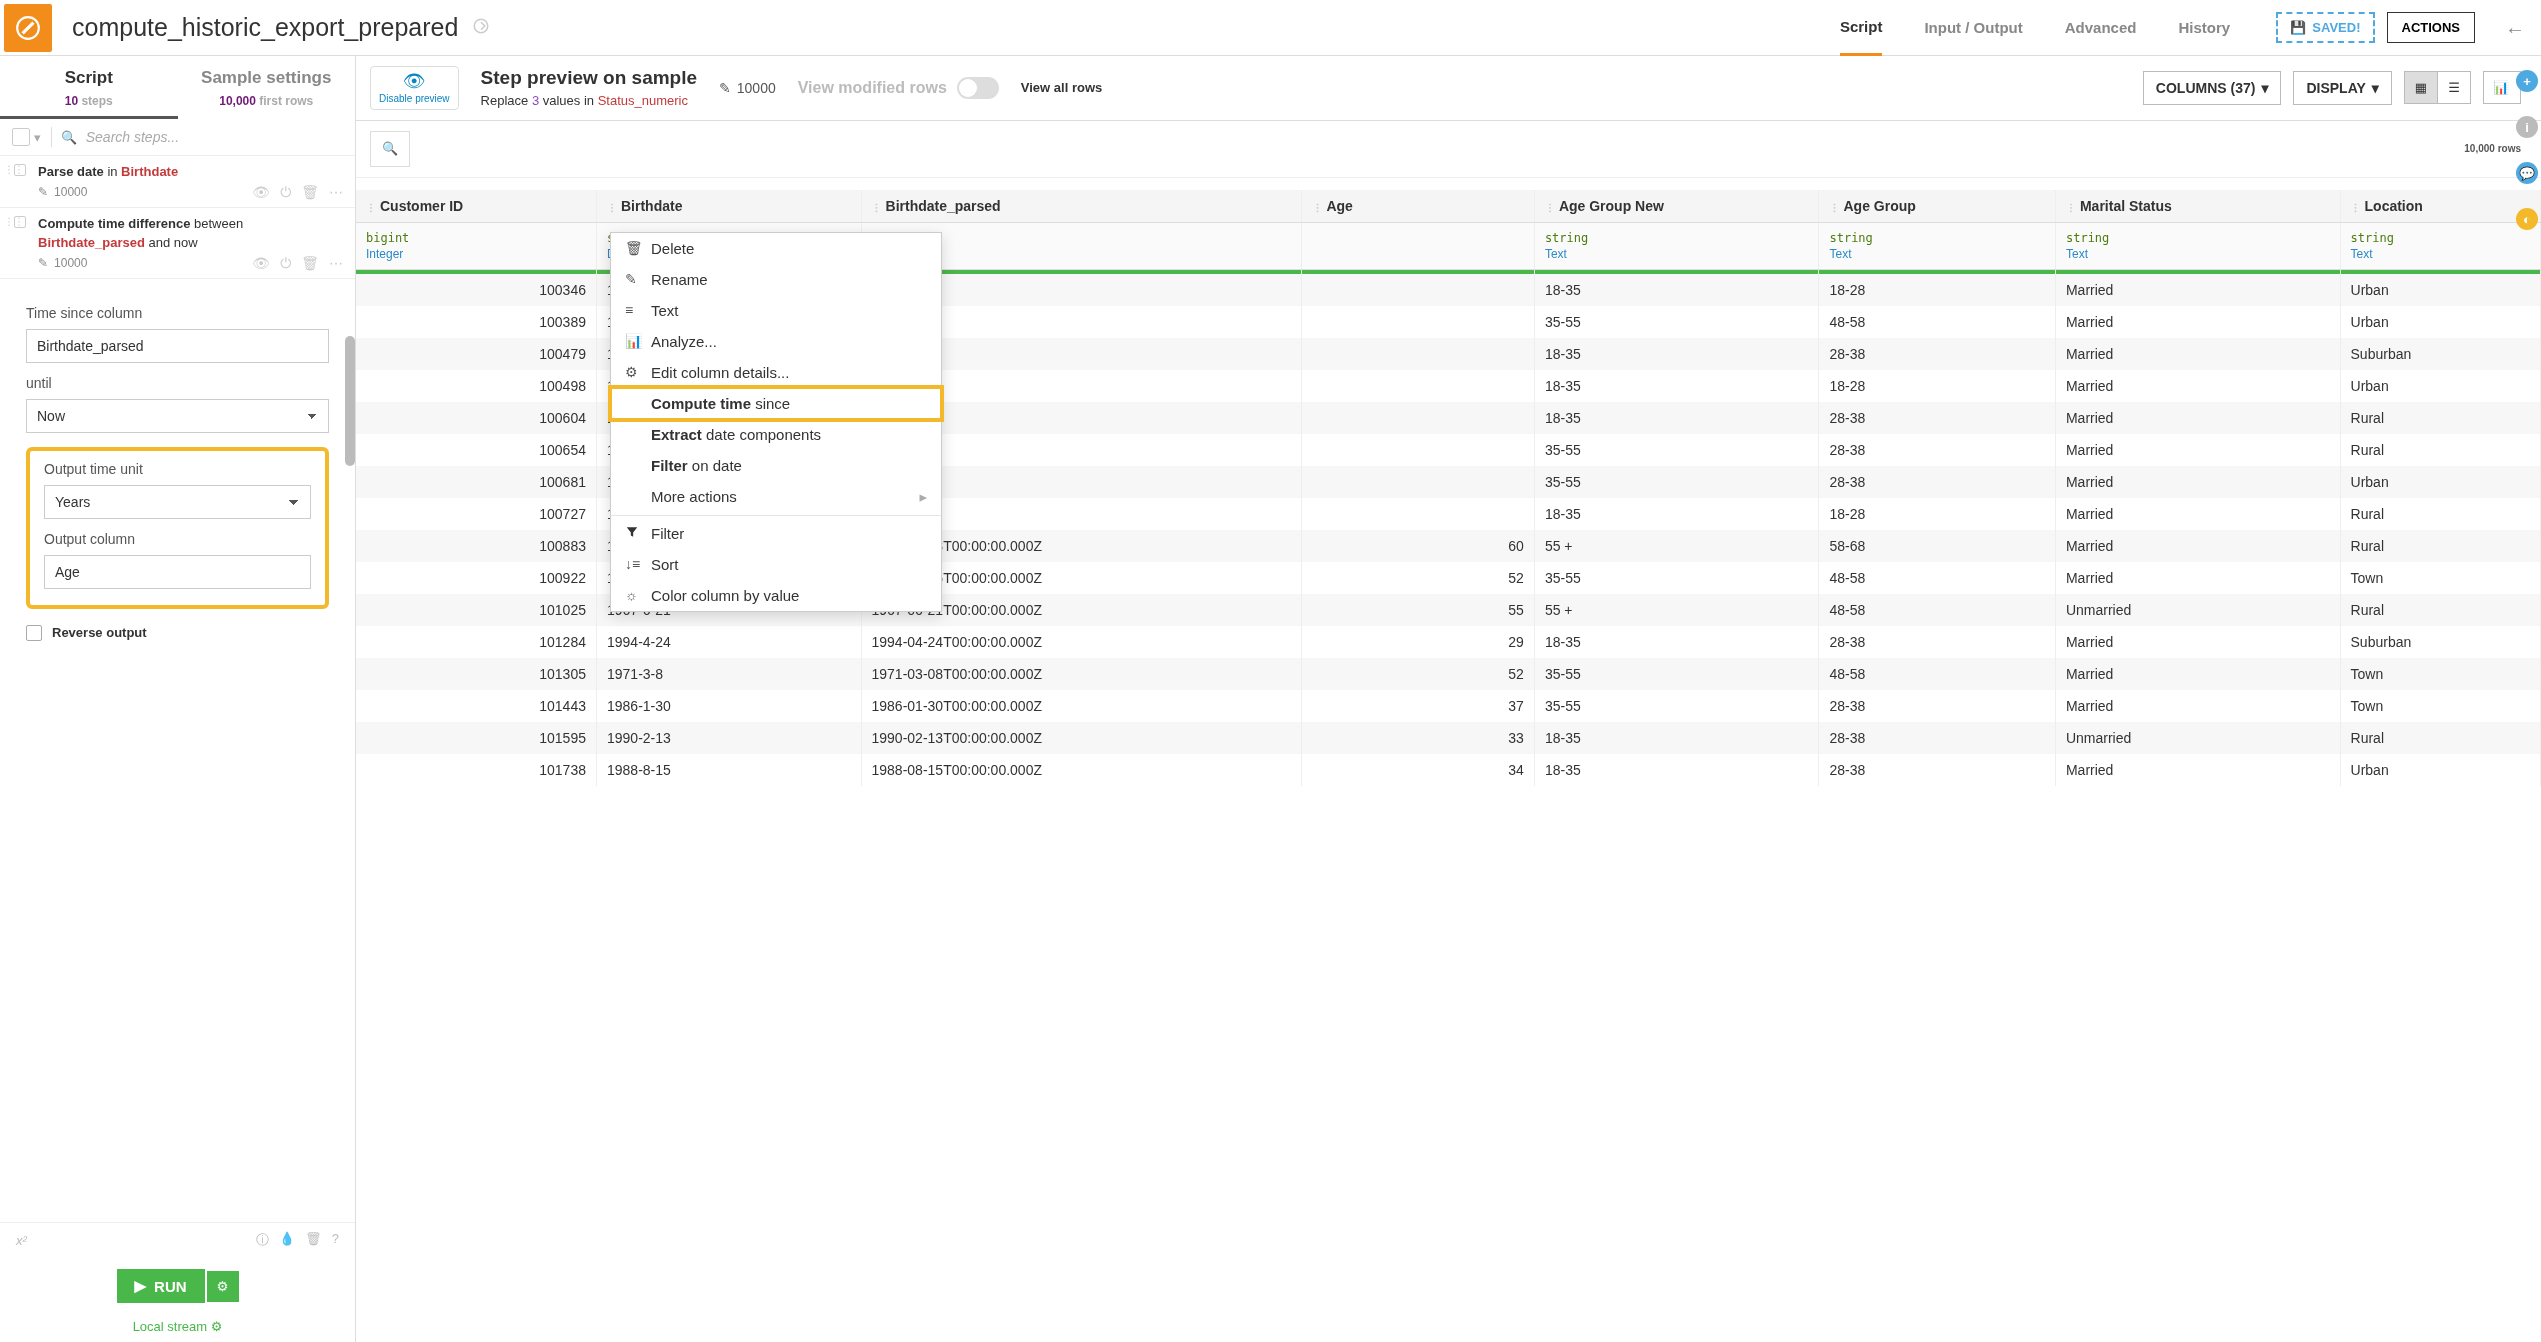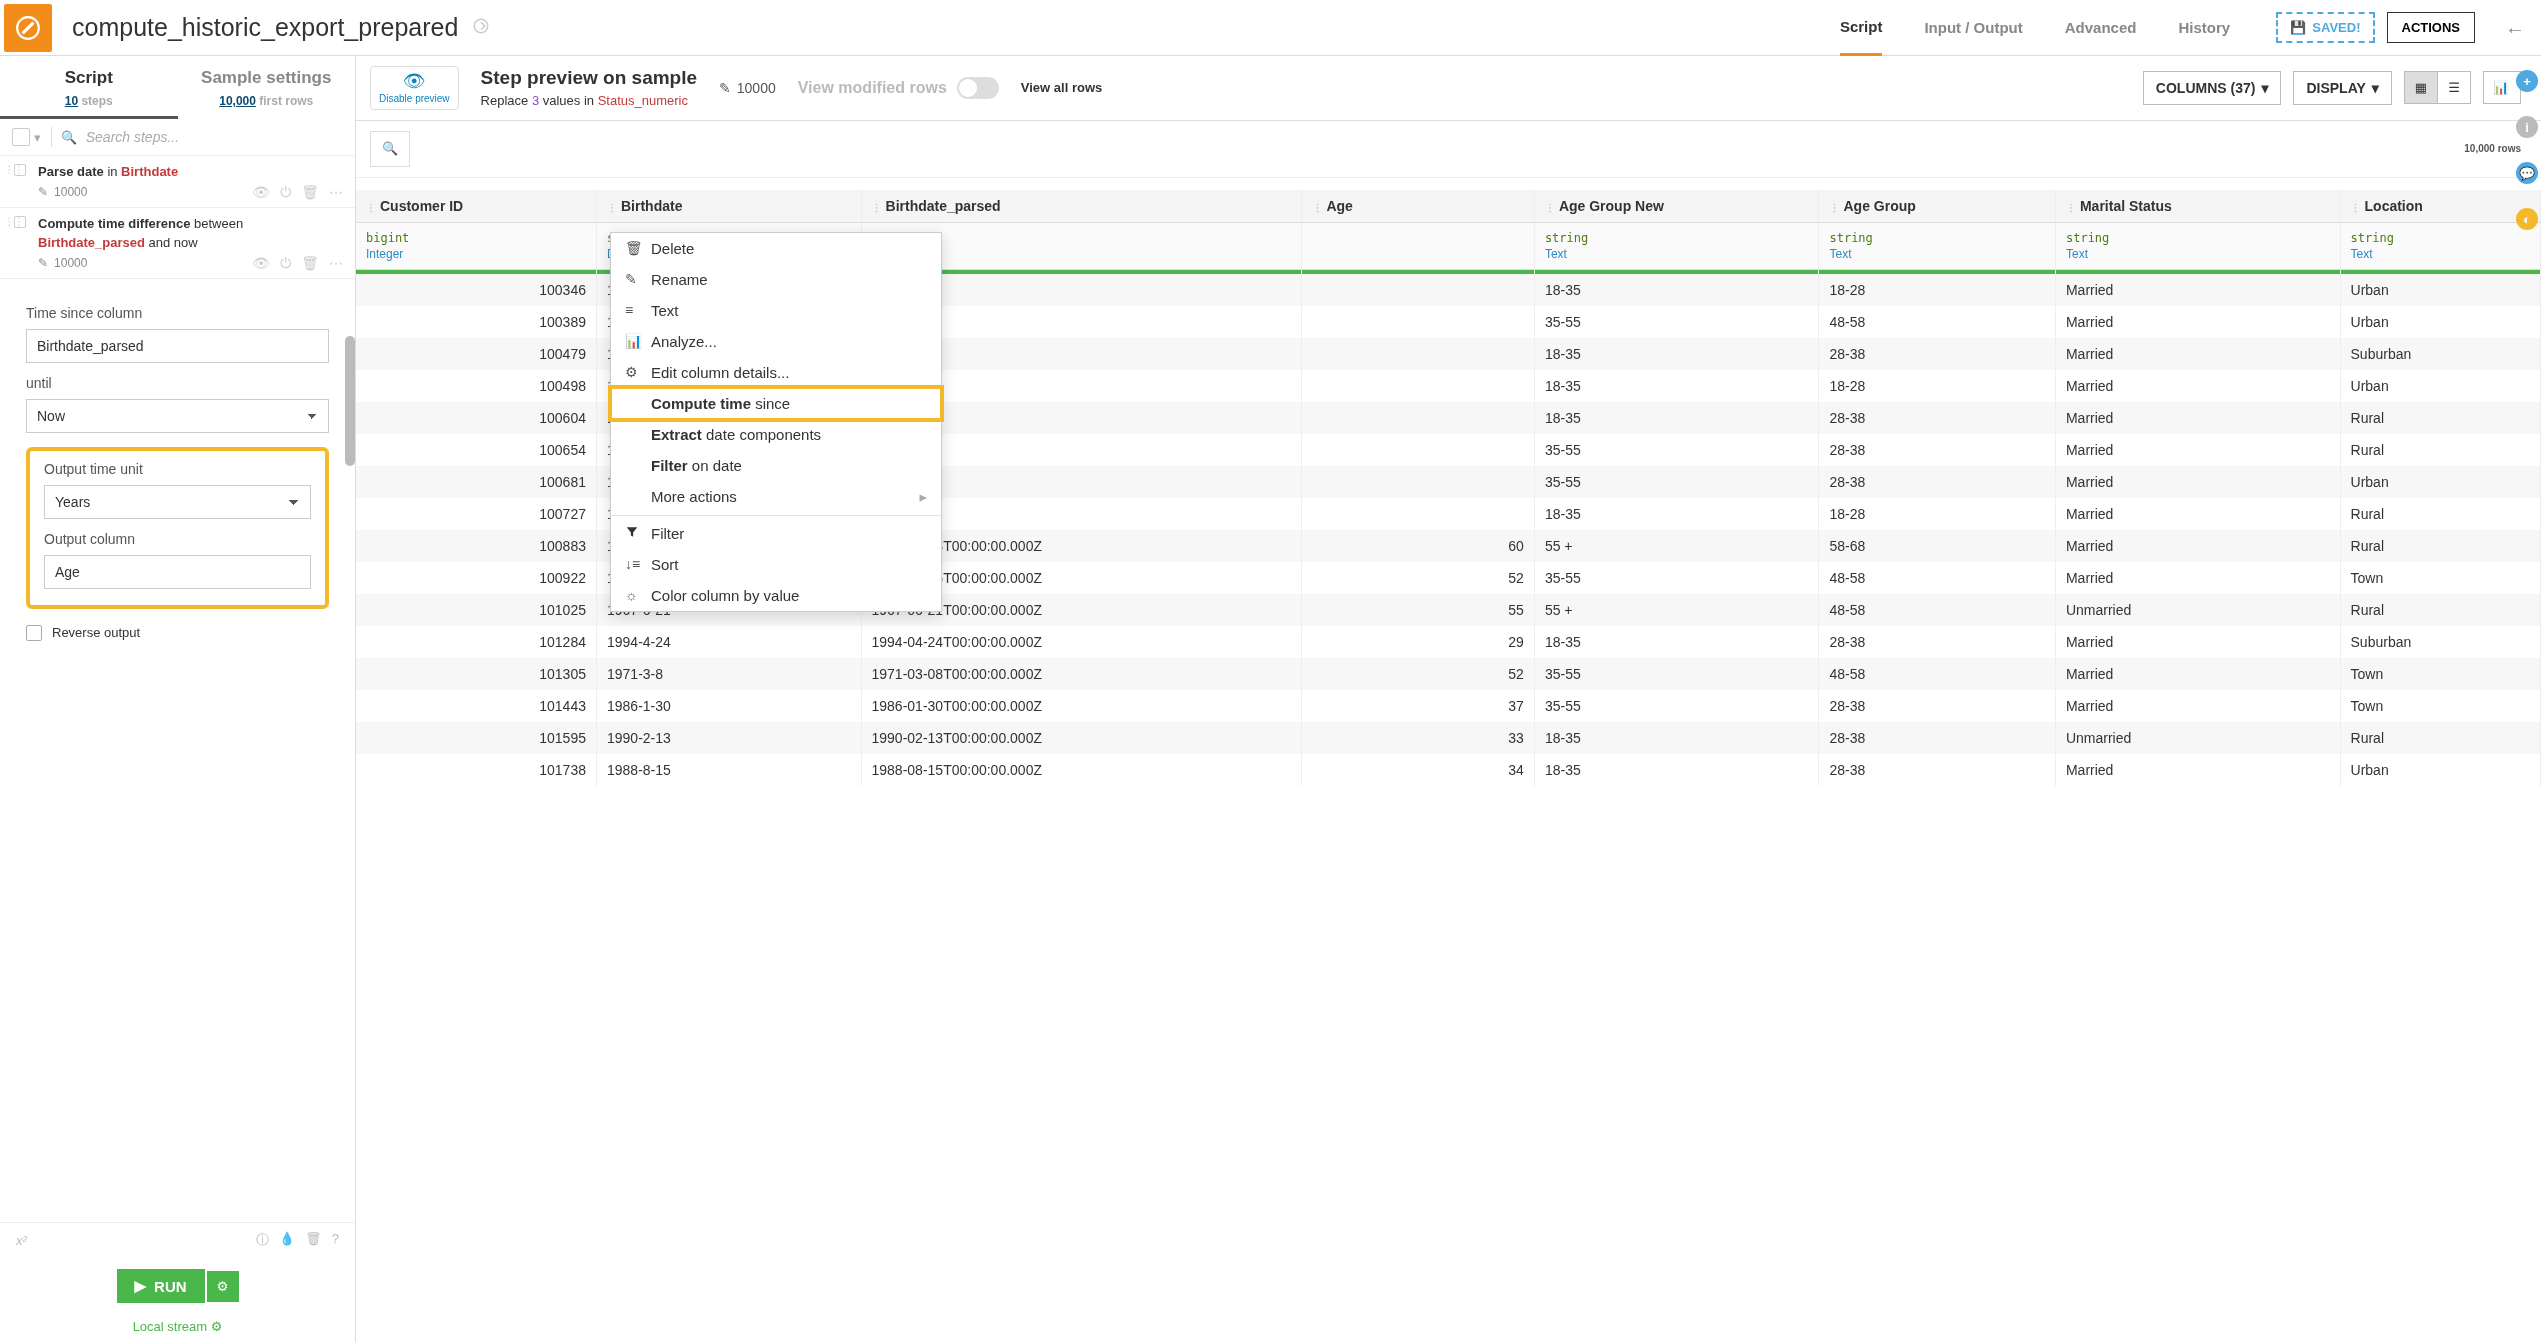--- a/index.html
+++ b/index.html
@@ -19,41 +19,41 @@
 .collapse-arrow { margin-left: 18px; color: #888; font-size: 20px;}
 
 .main { display: grid; grid-template-columns: 356px 1fr; position: relative; overflow: hidden;}
 .left-pane { border-right: 1px solid #ddd; display: flex; flex-direction: column; overflow: hidden; position: relative;}
 .left-tabs { display: flex; }
 .left-tab { flex: 1; text-align: center; padding: 12px 0 0 0;}
 .left-tab-title { font-weight: 700; font-size: 17px; color: #888; }
 .left-tab.active .left-tab-title { color: #333; }
 .left-tab-sub { font-size: 12px; color: #aaa; font-weight: 700; margin-top: 6px; padding-bottom: 8px;}
 .left-tab.active { border-bottom: 3px solid #555;}
-.left-tab .left-tab-sub b { color: #0c4a6e; text-decoration: underline;}
+.left-tab .left-tab-sub b { color: #701a75;}
 .left-toolbar { display: flex; align-items: center; padding: 8px 12px; border-bottom: 1px solid #eee;}
 .chk-drop { width: 18px; height: 18px; border: 1px solid #ccc; border-radius: 2px; margin-right: 4px;}
 .left-toolbar .div { width: 1px; height: 20px; background: #ddd; margin: 0 10px;}
 .search-steps { border: none; font-size: 14px; flex: 1; color: #666; outline: none; background: transparent;}
 .search-steps::placeholder { color: #aaa; font-style: italic;}
 .steps-scroll { position: relative; flex: 0 0 auto; }
 .step-card { border-bottom: 1px solid #eee; padding: 6px 12px 6px 8px; position: relative;}
 .step-card .grip { position: absolute; left: 4px; top: 8px; color: #ccc; font-size: 10px;}
 .step-card .sc-chk { position: absolute; left: 14px; top: 8px; width: 12px; height: 12px; border: 1px solid #ccc; border-radius: 2px;}
 .step-line1 { padding-left: 30px; font-weight: 700; font-size: 13px; color: #333; line-height: 1.5;}
 .step-line1 .kw { color: #c33a3a; font-weight: 700;}
 .step-line1 .nw { font-weight: 400;}
 .step-row-edit { padding-left: 30px; color: #888; font-size: 12px; display: flex; align-items: center; gap: 6px; margin-top: 2px;}
 .step-mini-icons { margin-left: auto; display: flex; gap: 10px; color: #ccc; font-size: 14px;}
 .step-form { padding: 14px 26px; }
 .form-lbl { font-size: 14px; color: #555; margin-bottom: 8px; margin-top: 12px;}
 .form-input, .form-select { width: 100%; border: 1px solid #ccc; padding: 8px 10px; font-size: 14px; background: #fff; color: #333;}
 .form-select { appearance: none; background-image: linear-gradient(45deg, transparent 50%, #555 50%), linear-gradient(135deg, #555 50%, transparent 50%); background-position: calc(100% - 16px) 14px, calc(100% - 11px) 14px; background-size: 5px 5px, 5px 5px; background-repeat: no-repeat;}
 .hl-box { border: 4px solid #f3b92a; border-radius: 6px; padding: 10px 14px 16px 14px; margin-top: 14px;}
-.rev-row { display: flex; align-items: center; gap: 10px; margin-top: 16px; padding-left: 0;}
+.rev-row { display: flex; align-items: center; gap: 10px; margin-top: 16px; padding-left: 0; font-weight: bold;}
 .rev-row .cb { width: 16px; height: 16px; border: 1px solid #aaa; border-radius: 2px;}
 .left-bottom-bar { border-top: 1px solid #eee; padding: 8px 16px; color: #bbb; display: flex; align-items: center; gap: 10px; margin-top: auto;}
 .left-bottom-bar .right-ic { margin-left: auto; display: flex; gap: 10px; color: #bbb;}
 .run-row { padding: 12px 0 8px 0; text-align: center;}
 .run-btn { background: #49b749; color: #fff; font-weight: 700; padding: 8px 18px; font-size: 15px; border: none; display: inline-flex; align-items: center; gap: 8px;}
 .run-gear { background: #49b749; color: #fff; padding: 8px 10px; border: none; margin-left: 2px;}
 .local-stream { color: #49b749; font-size: 13px; margin-top: 16px;}
 .scroll-handle { position: absolute; right: 0; top: 180px; width: 10px; height: 130px; background: #bbb; border-radius: 6px;}
 
 .right-pane { display: flex; flex-direction: column; overflow: hidden;}

